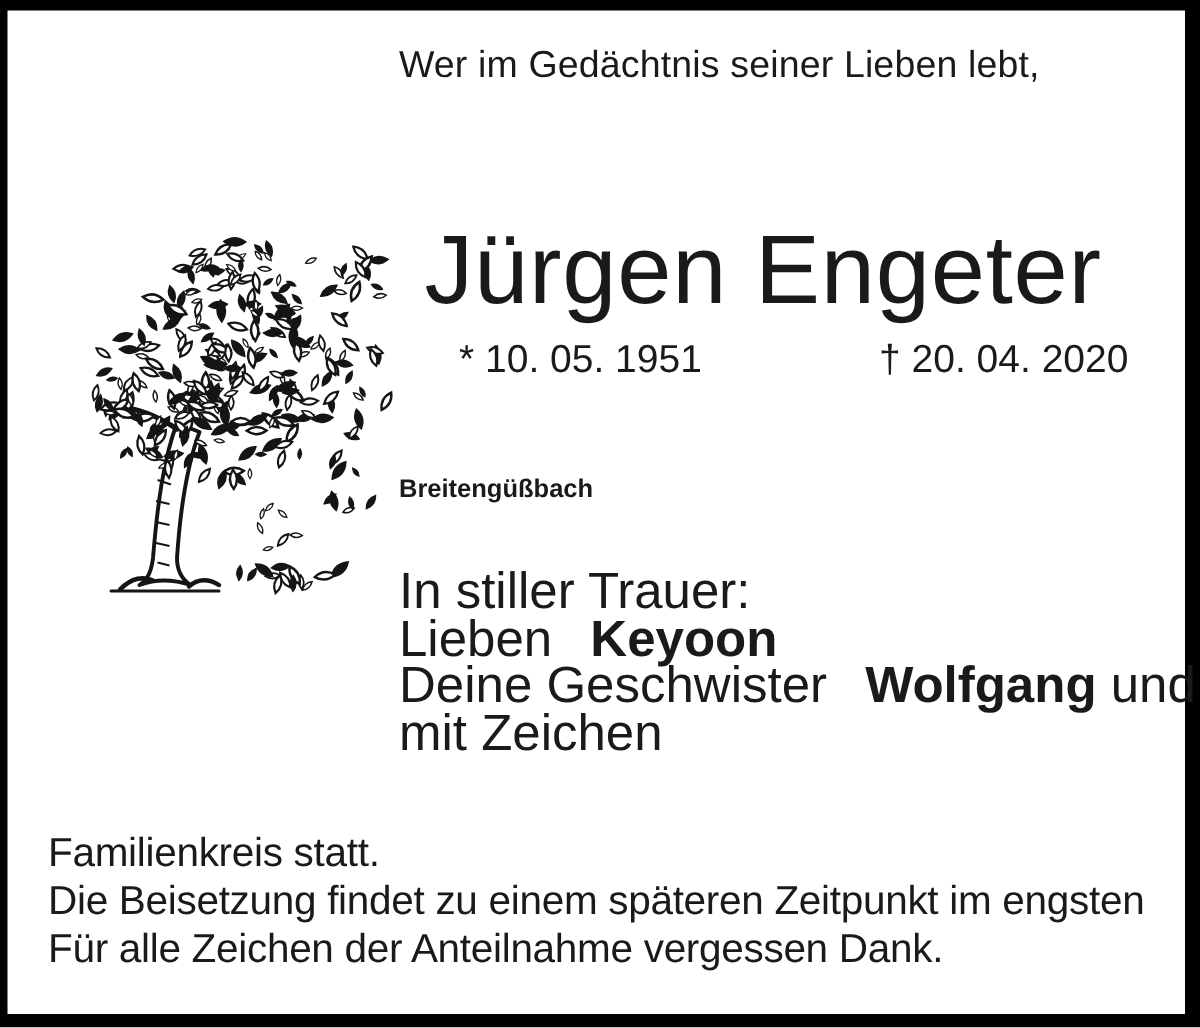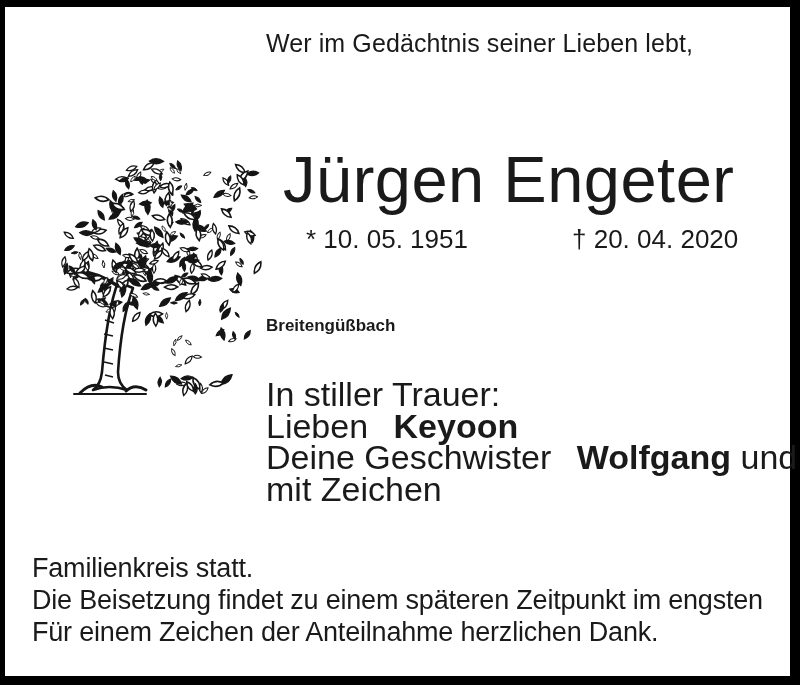--- a/index.html
+++ b/index.html
@@ -33,21 +33,21 @@
     position: absolute; left: 272px; top: 134px;
     font-size: 65px; font-weight: 400;
     letter-spacing: 0.5px; line-height: 1;
     margin: 6px; white-space: nowrap;
   }
   .birth-date, .death-date {
     position: absolute; top: 217px;
     font-size: 26px; white-space: nowrap;
   }
   .birth-date { left: 261px; margin-left: 40px; }
-  .death-date { left: 567px; }
+  .death-date { left: 581px; }
   .place {
     position: absolute; left: 261px; top: 309px;
     font-size: 17px; font-weight: 700;
     white-space: nowrap;
   }
   .mourning {
     position: absolute; left: 261px; top: 372px;
     font-size: 34px; line-height: 31.5px;
     white-space: nowrap;
   }
@@ -431,16 +431,16 @@
   <div class="mourning">
     <div>In stiller Trauer:</div>
     <div><span>Lieben</span> <b>Keyoon</b></div>
     <div><span>Deine Geschwister</span> <b>Wolfgang</b> <span>und</span> <b>Martina</b></div>
     <div>mit Zeichen</div>
   </div>
 
   <div class="notice">
     <div>Familienkreis statt.</div>
     <div>Die Beisetzung findet zu einem späteren Zeitpunkt im engsten</div>
-    <div>Für einem Zeichen der Anteilnahme herzlichen Dank.</div>
+    <div>Für alle Zeichen der Anteilnahme vergessen Dank.</div>
   </div>
 
 </div>
 
 </body></html>

